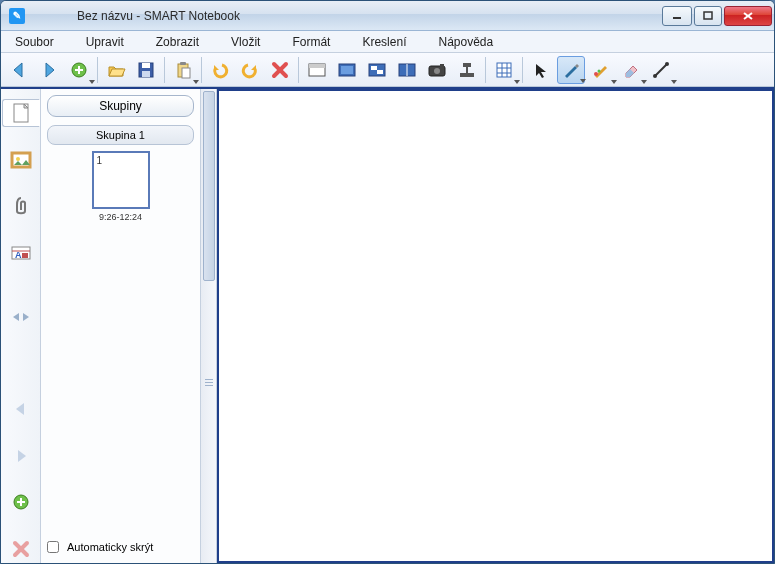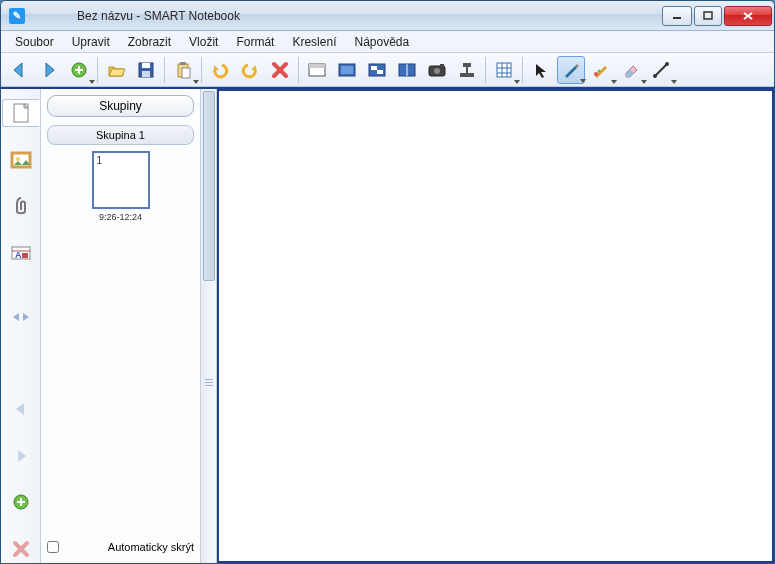--- a/index.html
+++ b/index.html
@@ -8,42 +8,42 @@
 .window { width: 775px; height: 564px; border: 1px solid #2b5278; border-radius: 6px 6px 0 0; background: #fff; display: flex; flex-direction: column; }
 
 .titlebar { height: 30px; background: linear-gradient(to bottom, #e8eef6 0%, #d6e2f0 45%, #c2d4e8 46%, #dce8f5 100%); border-radius: 5px 5px 0 0; display: flex; align-items: center; padding: 0 2px 0 8px; border-bottom: 1px solid #9ab5d4; }
 .titlebar .app-icon { width: 16px; height: 16px; background: #2196f3; border-radius: 2px; margin-right: 6px; display: flex; align-items: center; justify-content: center; color: #fff; font-size: 10px; font-weight: bold; }
 .titlebar .title { font-size: 12px; color: #2a2a2a; flex: 1; margin-left: 46px; }
 .winbtns { display: flex; gap: 2px; }
 .winbtn { width: 30px; height: 20px; border: 1px solid #5a7a9a; border-radius: 3px; background: linear-gradient(#f5f9fc,#d8e4f0); display:flex; align-items:center; justify-content:center; font-size:10px; cursor:pointer; }
 .winbtn.max { width: 28px; }
 .winbtn.close { width: 48px; background: linear-gradient(#e78 0%, #d43 45%, #c22 46%, #d44 100%); color:#fff; font-weight:bold; border-color:#923; }
 
-.menubar { height: 22px; background: #f1f5fb; border-bottom: 1px solid #c5d0df; display:flex; align-items:center; padding: 0 6px; gap: 2px; font-size: 12px; }
+.menubar { height: 22px; background: #f1f5fb; border-bottom: 1px solid #c5d0df; display:flex; align-items:center; padding: 0 6px; gap: 16px; font-size: 12px; }
 .menuitem { padding: 2px 8px; cursor:pointer; color:#222; }
 
 .toolbar { height: 34px; background: linear-gradient(#f8faff,#e8eef7); border-bottom: 1px solid #b9c8da; display:flex; align-items:center; padding: 0 4px; gap: 2px; }
 .tbtn { width: 28px; height: 28px; display:flex; align-items:center; justify-content:center; border-radius:3px; cursor:pointer; position:relative; }
 .tsep { width:1px; height:26px; background:#b9c8da; margin:0 2px; }
 .dropdown-arrow { position:absolute; right:-2px; bottom:0; width:0; height:0; border-left:3px solid transparent; border-right:3px solid transparent; border-top:4px solid #555; }
 
 .content { flex:1; display:flex; border-top: 2px solid #1f3f8a; background:#f4f6fa; overflow:hidden; }
 .lefttabs { width: 40px; background: linear-gradient(to right,#f8fafd,#eff3f8); border-right:1px solid #c5d0df; display:flex; flex-direction:column; align-items:center; padding-top:10px; gap:18px; }
 .lefttab { width:38px; height:40px; display:flex; align-items:center; justify-content:center; cursor:pointer; border:1px solid transparent; border-radius:3px 0 0 3px; }
 .lefttab.active { background:#fff; border-color:#b7c4d6; border-right-color:#fff; }
 .ltspacer { flex:1; }
 
 .sidepanel { width: 160px; background:#fcfdfe; border-right:1px solid #c5d0df; display:flex; flex-direction:column; padding:6px; }
 .btn-groups { height:22px; background:linear-gradient(#fff,#e8eef5); border:1px solid #a6b6cc; border-radius:9px; font-size:12px; display:flex; align-items:center; justify-content:center; cursor:pointer; margin-bottom:8px; }
 .group-header { height:20px; background:linear-gradient(#f2f5fa,#e2e8f0); border:1px solid #b7c4d6; border-radius:8px; font-size:11px; display:flex; align-items:center; justify-content:center; margin-bottom:6px; }
 .thumb-wrap { display:flex; flex-direction:column; align-items:center; }
 .thumb { width:58px; height:58px; background:#fff; border:2px solid #5a7ab8; position:relative; }
 .thumb .pnum { position:absolute; top:2px; left:3px; font-size:10px; color:#333; }
 .thumb-label { font-size:9px; color:#333; margin-top:3px; }
-.sidepanel-footer { margin-top:auto; display:flex; align-items:center; font-size:11px; gap:20px; padding:4px 0;justify-content:space-between; }
+.sidepanel-footer { margin-top:auto; display:flex; align-items:center; font-size:11px; gap:8px; padding:4px 0; }
 .sidepanel-footer input { width:12px; height:12px; }
 
 .canvas-wrap { flex:1; display:flex; background:#eef1f6; }
 .vscroll { width:16px; background:linear-gradient(to right,#e8ecf3,#f5f7fb); border-right:1px solid #c5d0df; position:relative; }
 .vscroll .thumb-sb { position:absolute; left:2px; top:2px; width:12px; height:190px; background:linear-gradient(to right,#d9e2ef,#c5d3e5); border:1px solid #9fb2cc; border-radius:2px; }
 .vscroll .grip { position:absolute; left:4px; top:290px; width:8px; height:20px; display:flex; flex-direction:column; gap:2px; }
 .vscroll .grip span { height:1px; background:#9fb2cc; }
 .canvas { flex:1; background:#fff; border:2px solid #1f3f8a; margin:0; }
 
 svg { display:block; }

